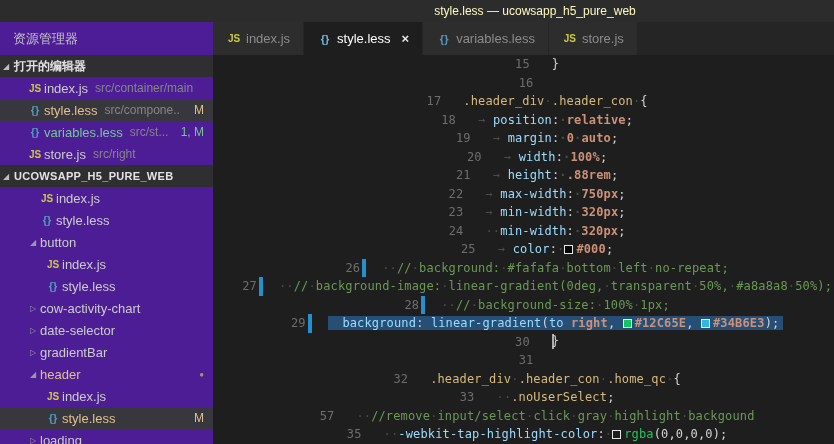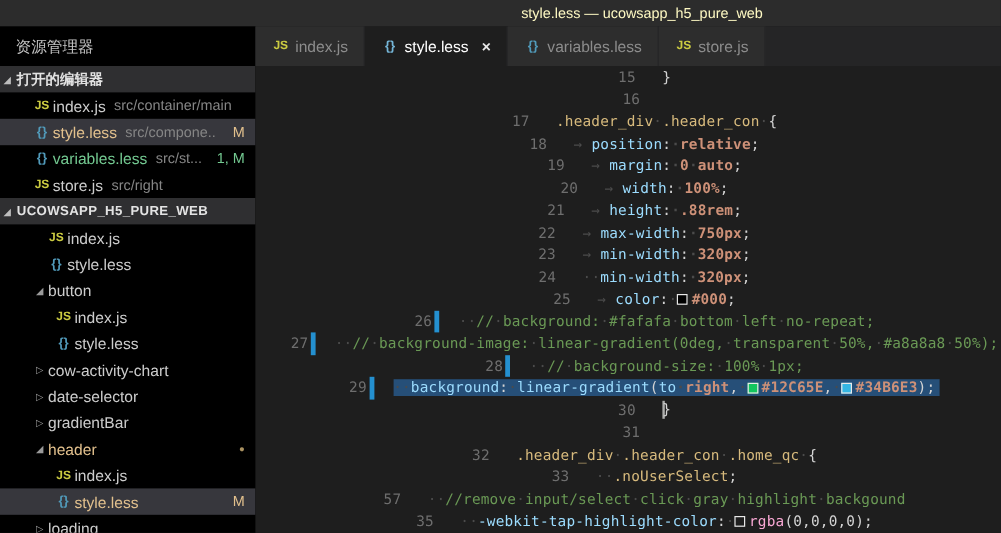--- a/index.html
+++ b/index.html
@@ -5,21 +5,21 @@
   * { margin:0; padding:0; box-sizing:border-box; }
   html,body { width:834px; height:444px; overflow:hidden; background:#1e1e1e;
     font-family:"Liberation Sans","DejaVu Sans",sans-serif; }
 
   .titlebar { position:absolute; left:0; top:0; width:834px; height:22px; background:#2c2c2c; }
   .titlebar .title { position:absolute; left:500px; top:4px; transform:translateX(-50%);
     font-size:12px; color:#fef9c3; white-space:nowrap;margin-left:35px; }
 
   
   .sidebar { position:absolute; left:0; top:22px; width:213px; height:422px;
-    background:#000000; color:#cccccc; overflow:hidden; }
+    background:#4c1d95; color:#cccccc; overflow:hidden; }
   .side-title { height:33px; line-height:34px; padding-left:13px; font-size:13px; color:#c5c5c5; }
   .srow { height:22px; display:flex; align-items:center; font-size:13px; white-space:nowrap; position:relative; }
   .srow.selected { background:#37373d; }
   .sec-head { background:#2f2f31; font-weight:bold; color:#e3e3e3; font-size:12px; padding-left:14px; }
   .sec-head .twisty { position:absolute; left:3px; top:7px; font-size:8px; color:#bdbdbd; }
   .proj-head { font-size:11px; letter-spacing:.3px; }
   .ficon { display:inline-block; width:18px; text-align:center; font-weight:bold; flex:0 0 18px; }
   .ficon.js { color:#cbcb41; font-size:10px; }
   .ficon.braces { color:#519aba; font-size:11px; }
   .fname { color:#cccccc; }
@@ -49,21 +49,21 @@
     font-family:"DejaVu Sans Mono","Liberation Mono",monospace; font-size:12px; }
   .modbar { width:4px; height:18.5px; margin-left:2px; flex:0 0 4px; background:transparent; }
   .modbar.on { background:#2490d0; }
   .code-text { margin-left:16px; }
   .line.selected .code-text { background:#264f78; padding-right:4px; }
   .tk.p { color:#d4d4d4; }
   .tk.s { color:#d7ba7d; }
   .tk.pr { color:#9cdcfe; }
   .tk.v { color:#ce9178;font-weight:bold; }
   .tk.c { color:#6a9955; }
-  .tk.f { color:#f9a8d4; }
+  .tk.f { color:#22c55e; }
   .tk.w { display:inline-block; width:15px; color:#4b4b4b; }
   .ws { color:#4b4b4b; }
   .swatch { display:inline-block; width:9px; height:9px; border:1px solid #e8e8e8;
     margin-right:3px; vertical-align:-1px; }
   .cursor { display:inline-block; width:2px; height:15px; background:#aeafad;
     vertical-align:middle; margin-right:-2px; }
 </style>
 </head>
 <body>
 

